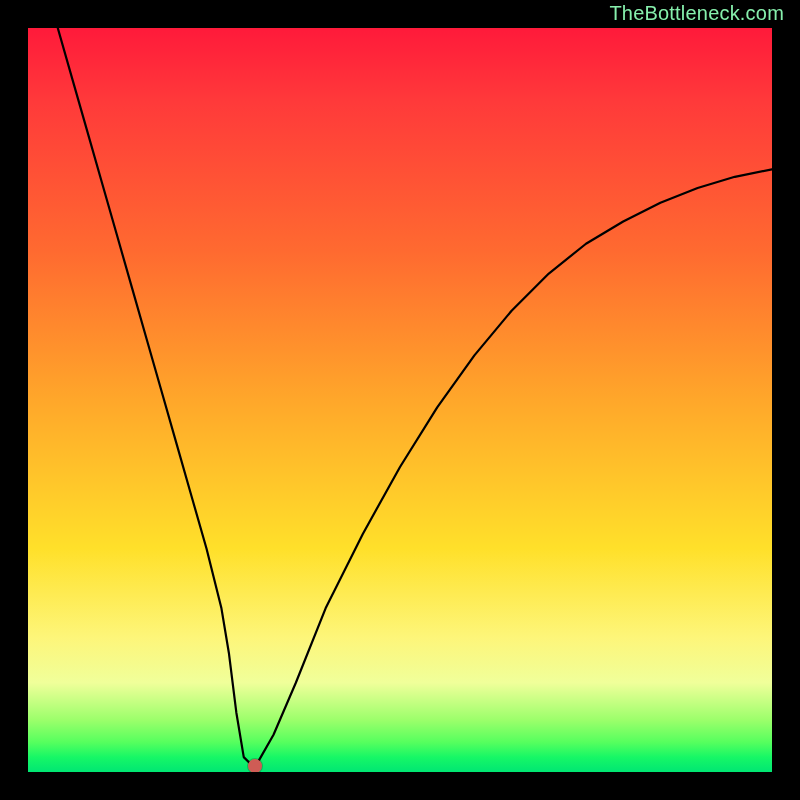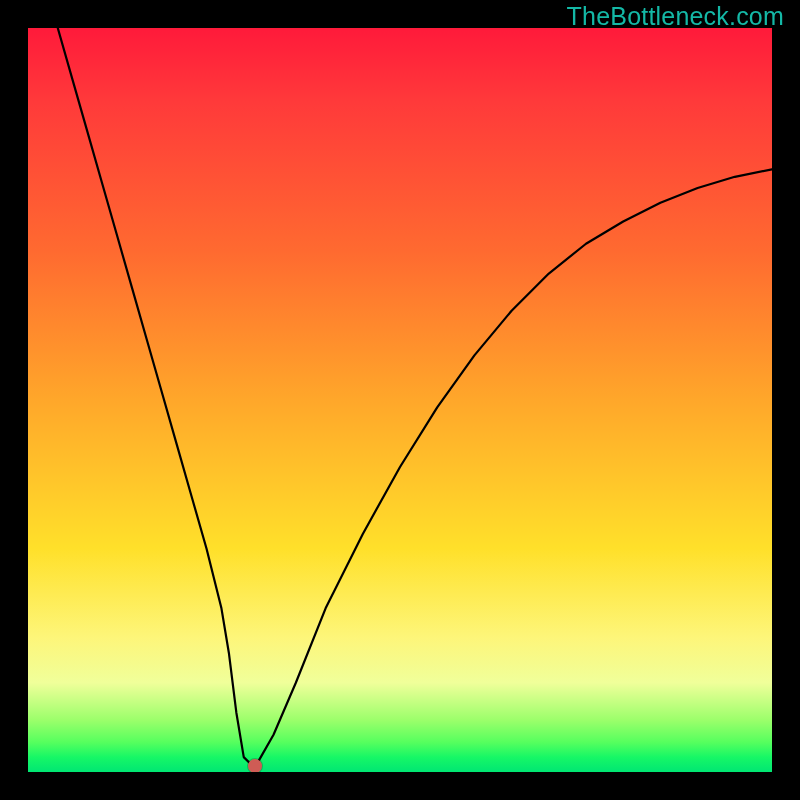--- a/index.html
+++ b/index.html
@@ -14,22 +14,22 @@
   .frame {
     position: relative;
     width: 800px;
     height: 800px;
     background: #000;
   }
   .watermark {
     position: absolute;
     top: 2px;
     right: 16px;
-    color: #14b8a6;
-    font-size: 25px;
+    color: #86efac;
+    font-size: 20px;
     font-weight: 500;
     letter-spacing: 0.2px;
     z-index: 10;
     margin-left: 28px;
   }
   .plot-area {
     position: absolute;
     left: 28px;
     top: 28px;
     width: 744px;

